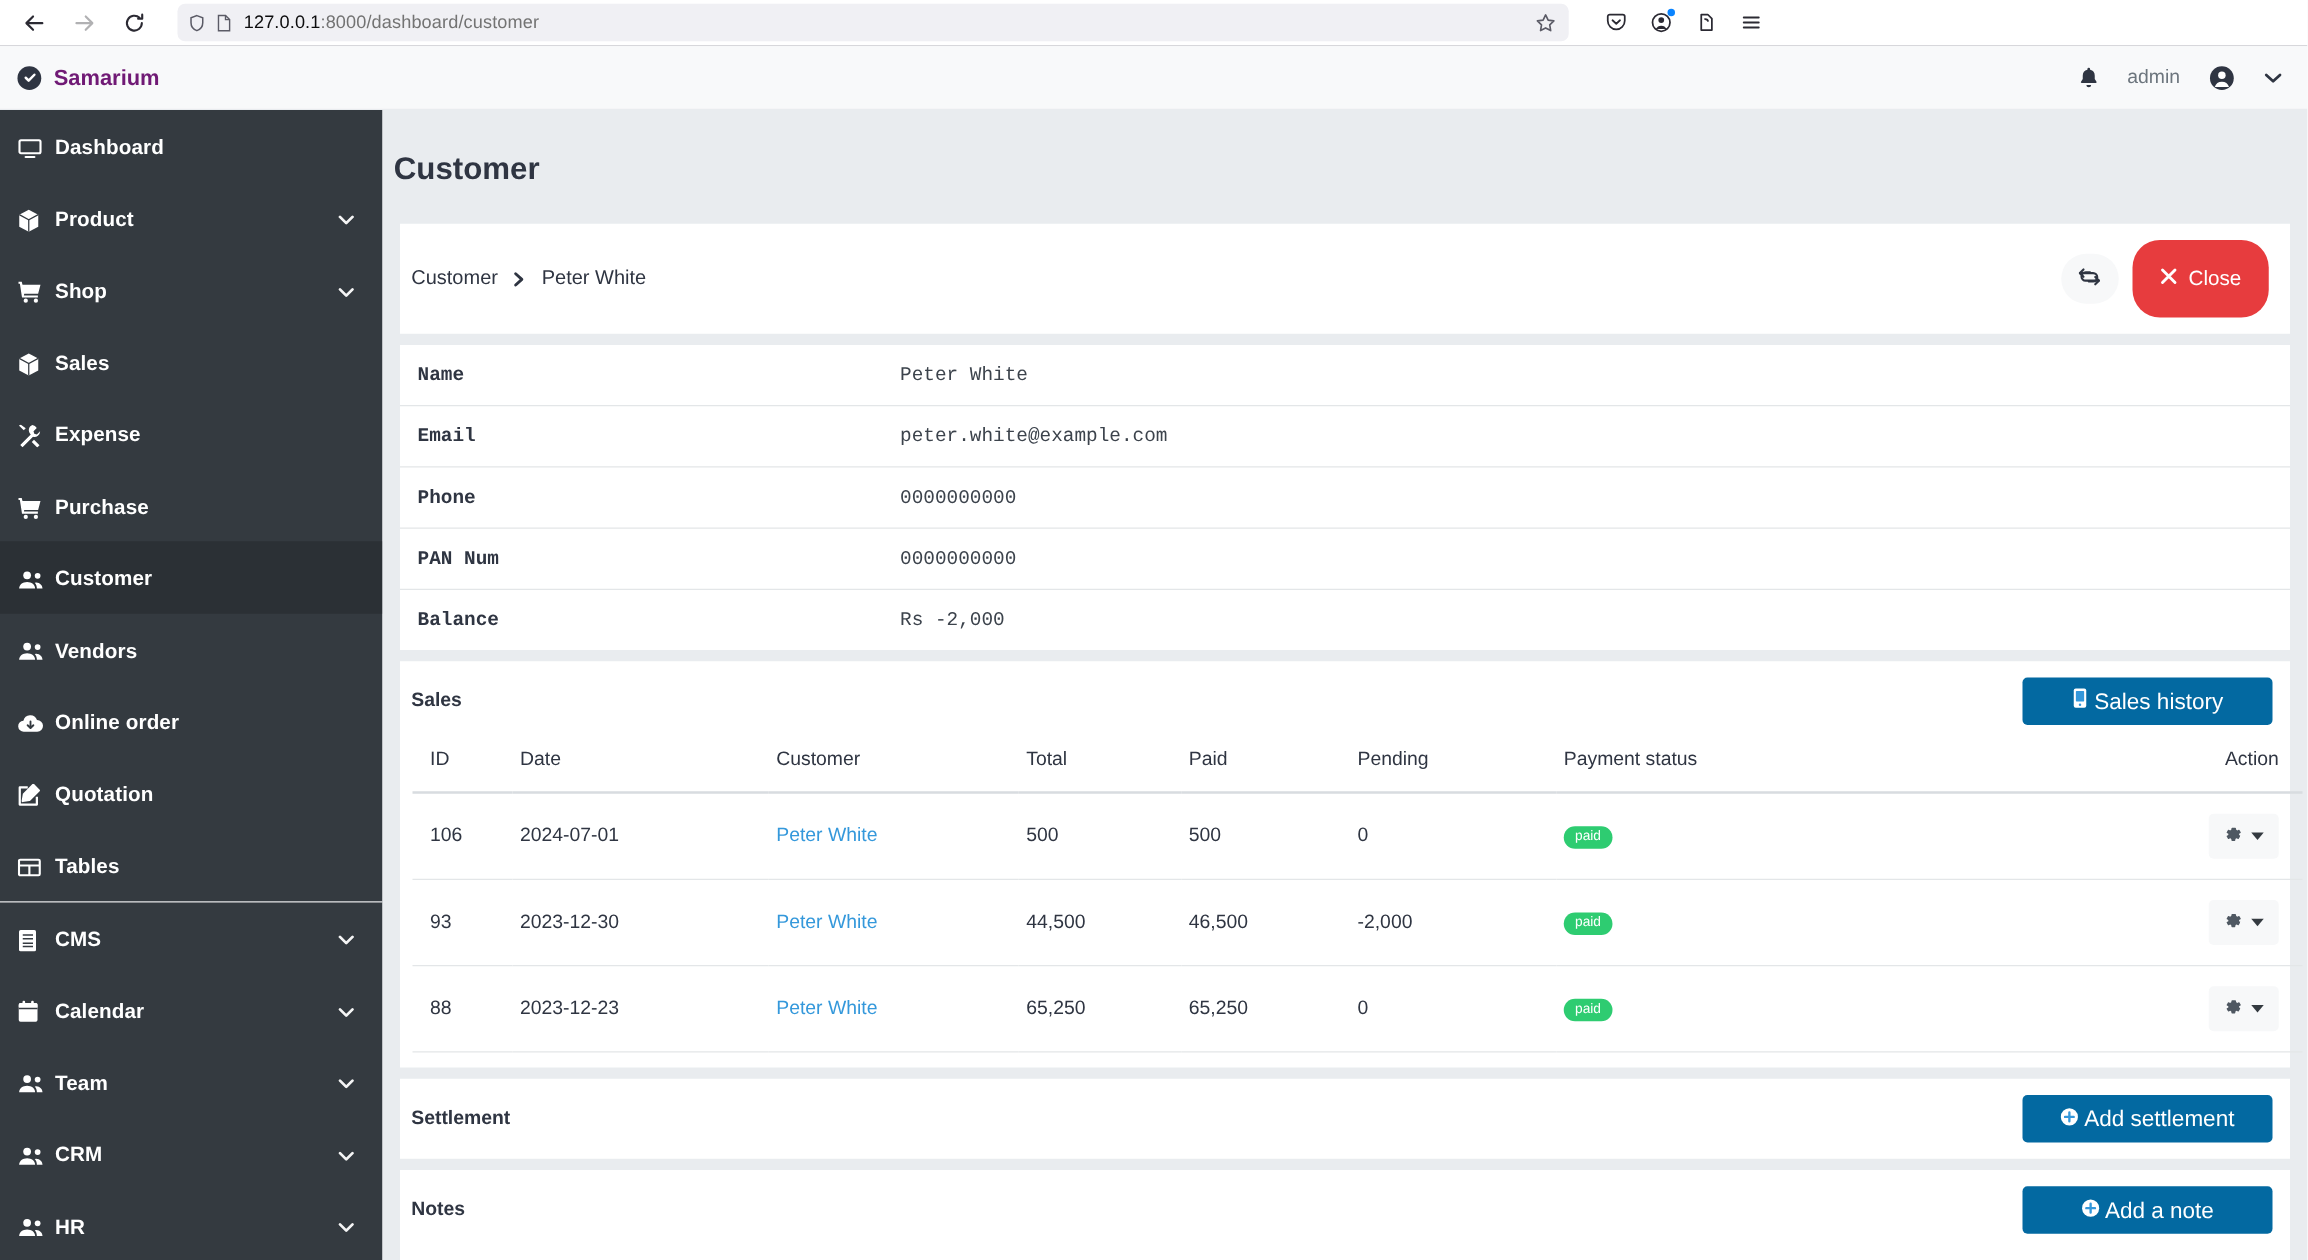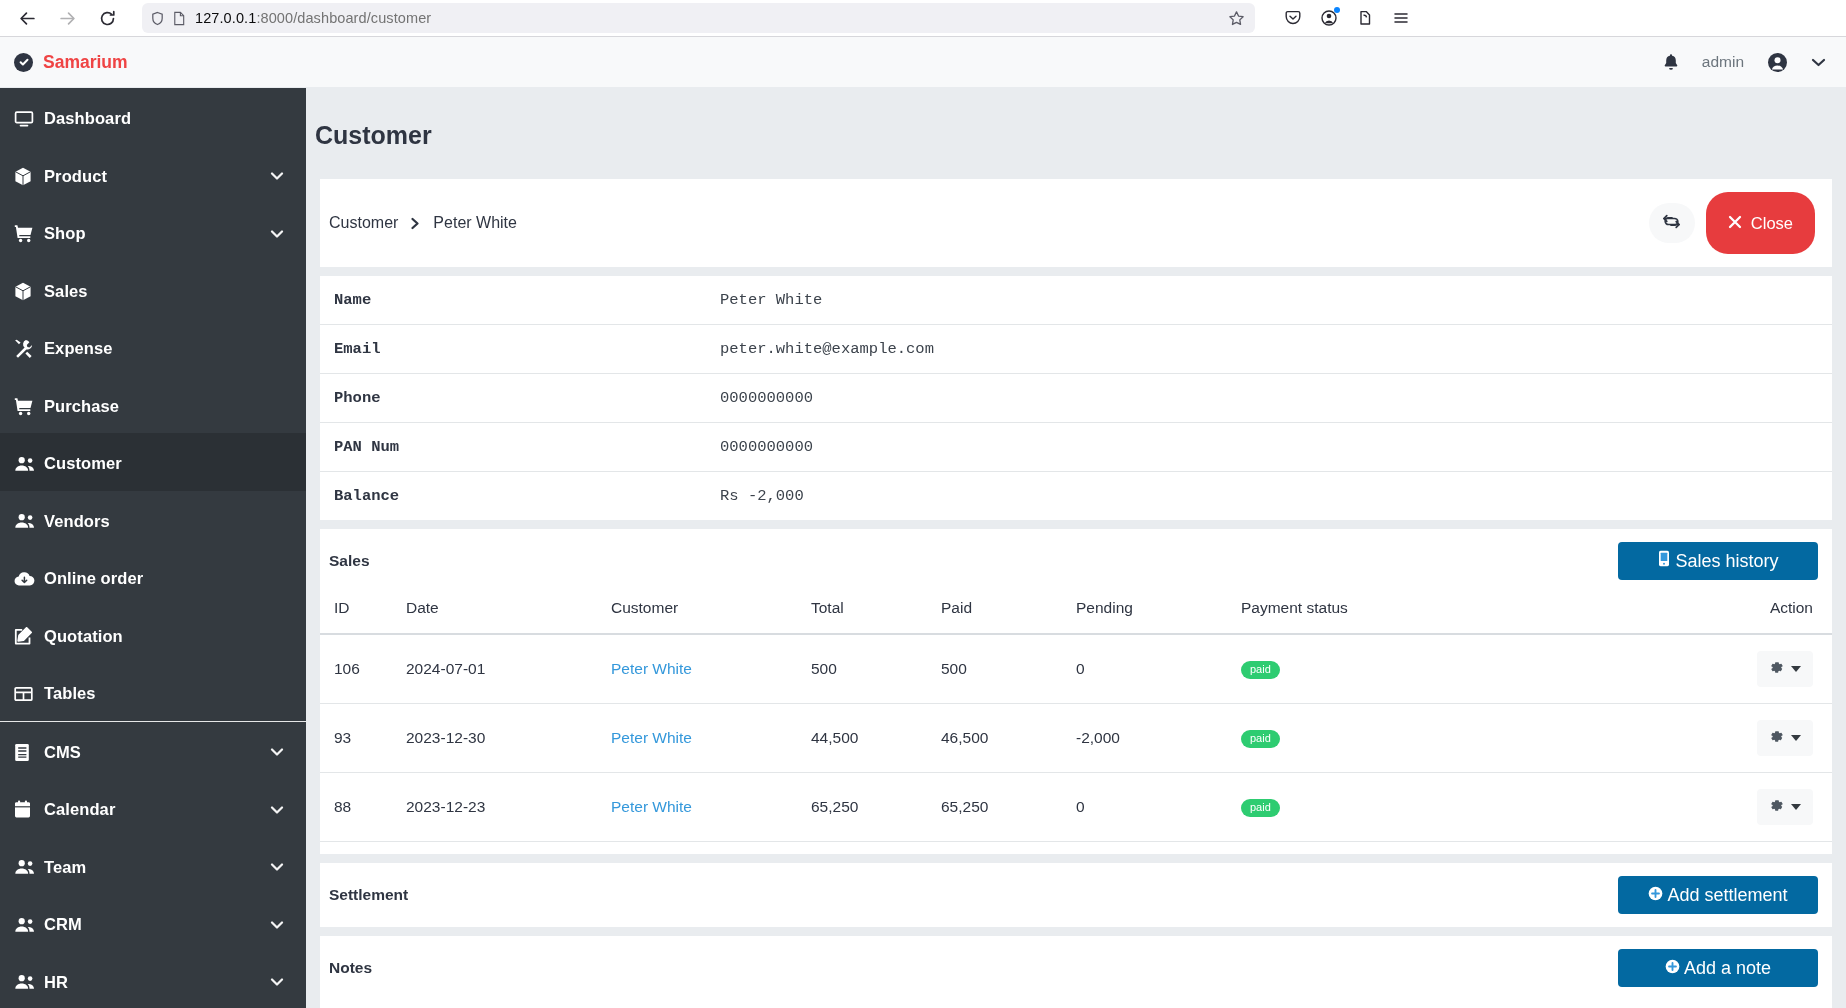--- a/index.html
+++ b/index.html
@@ -73,21 +73,21 @@
     height: 51px;
     background: #f8f9fa;
     border-bottom: 1px solid #e9ecef;
     display: flex;
     align-items: center;
     padding: 0 20px 0 14px;
     flex-shrink: 0;
   }
   .brand {
     display: flex; align-items: center; gap: 10px;
-    font-size: 17.5px; font-weight: bold; color: #ef4444;
+    font-size: 17.5px; font-weight: bold; color: #701a75;
     width: 290px;
   }
   .brand-logo {
     width: 19px; height: 19px; border-radius: 50%;
     background: #2f3542;
     display: flex; align-items: center; justify-content: center;
   }
   .topbar-right {
     margin-left: auto;
     display: flex; align-items: center; gap: 22px;
@@ -229,21 +229,21 @@
     font-size: 18px;
     display: flex; align-items: center; gap: 4px;
     cursor: pointer;
     min-width: 200px;
     justify-content: center;
     font-family: "Liberation Sans", sans-serif;
   }
 
   
   .sales-wrap { padding: 0 0 12px 0; }
-  .sales-table { width: 100%; border-collapse: collapse; }
+  .sales-table { width: 100%; border-collapse: collapse; margin-left: 10px; }
   .sales-table th {
     text-align: left;
     font-size: 15.5px;
     font-weight: normal;
     color: #2f3542;
     padding: 6px 6px 16px 6px;
     border-bottom: 2px solid #d8dce0;
   }
   .sales-table td {
     font-size: 15.5px;

